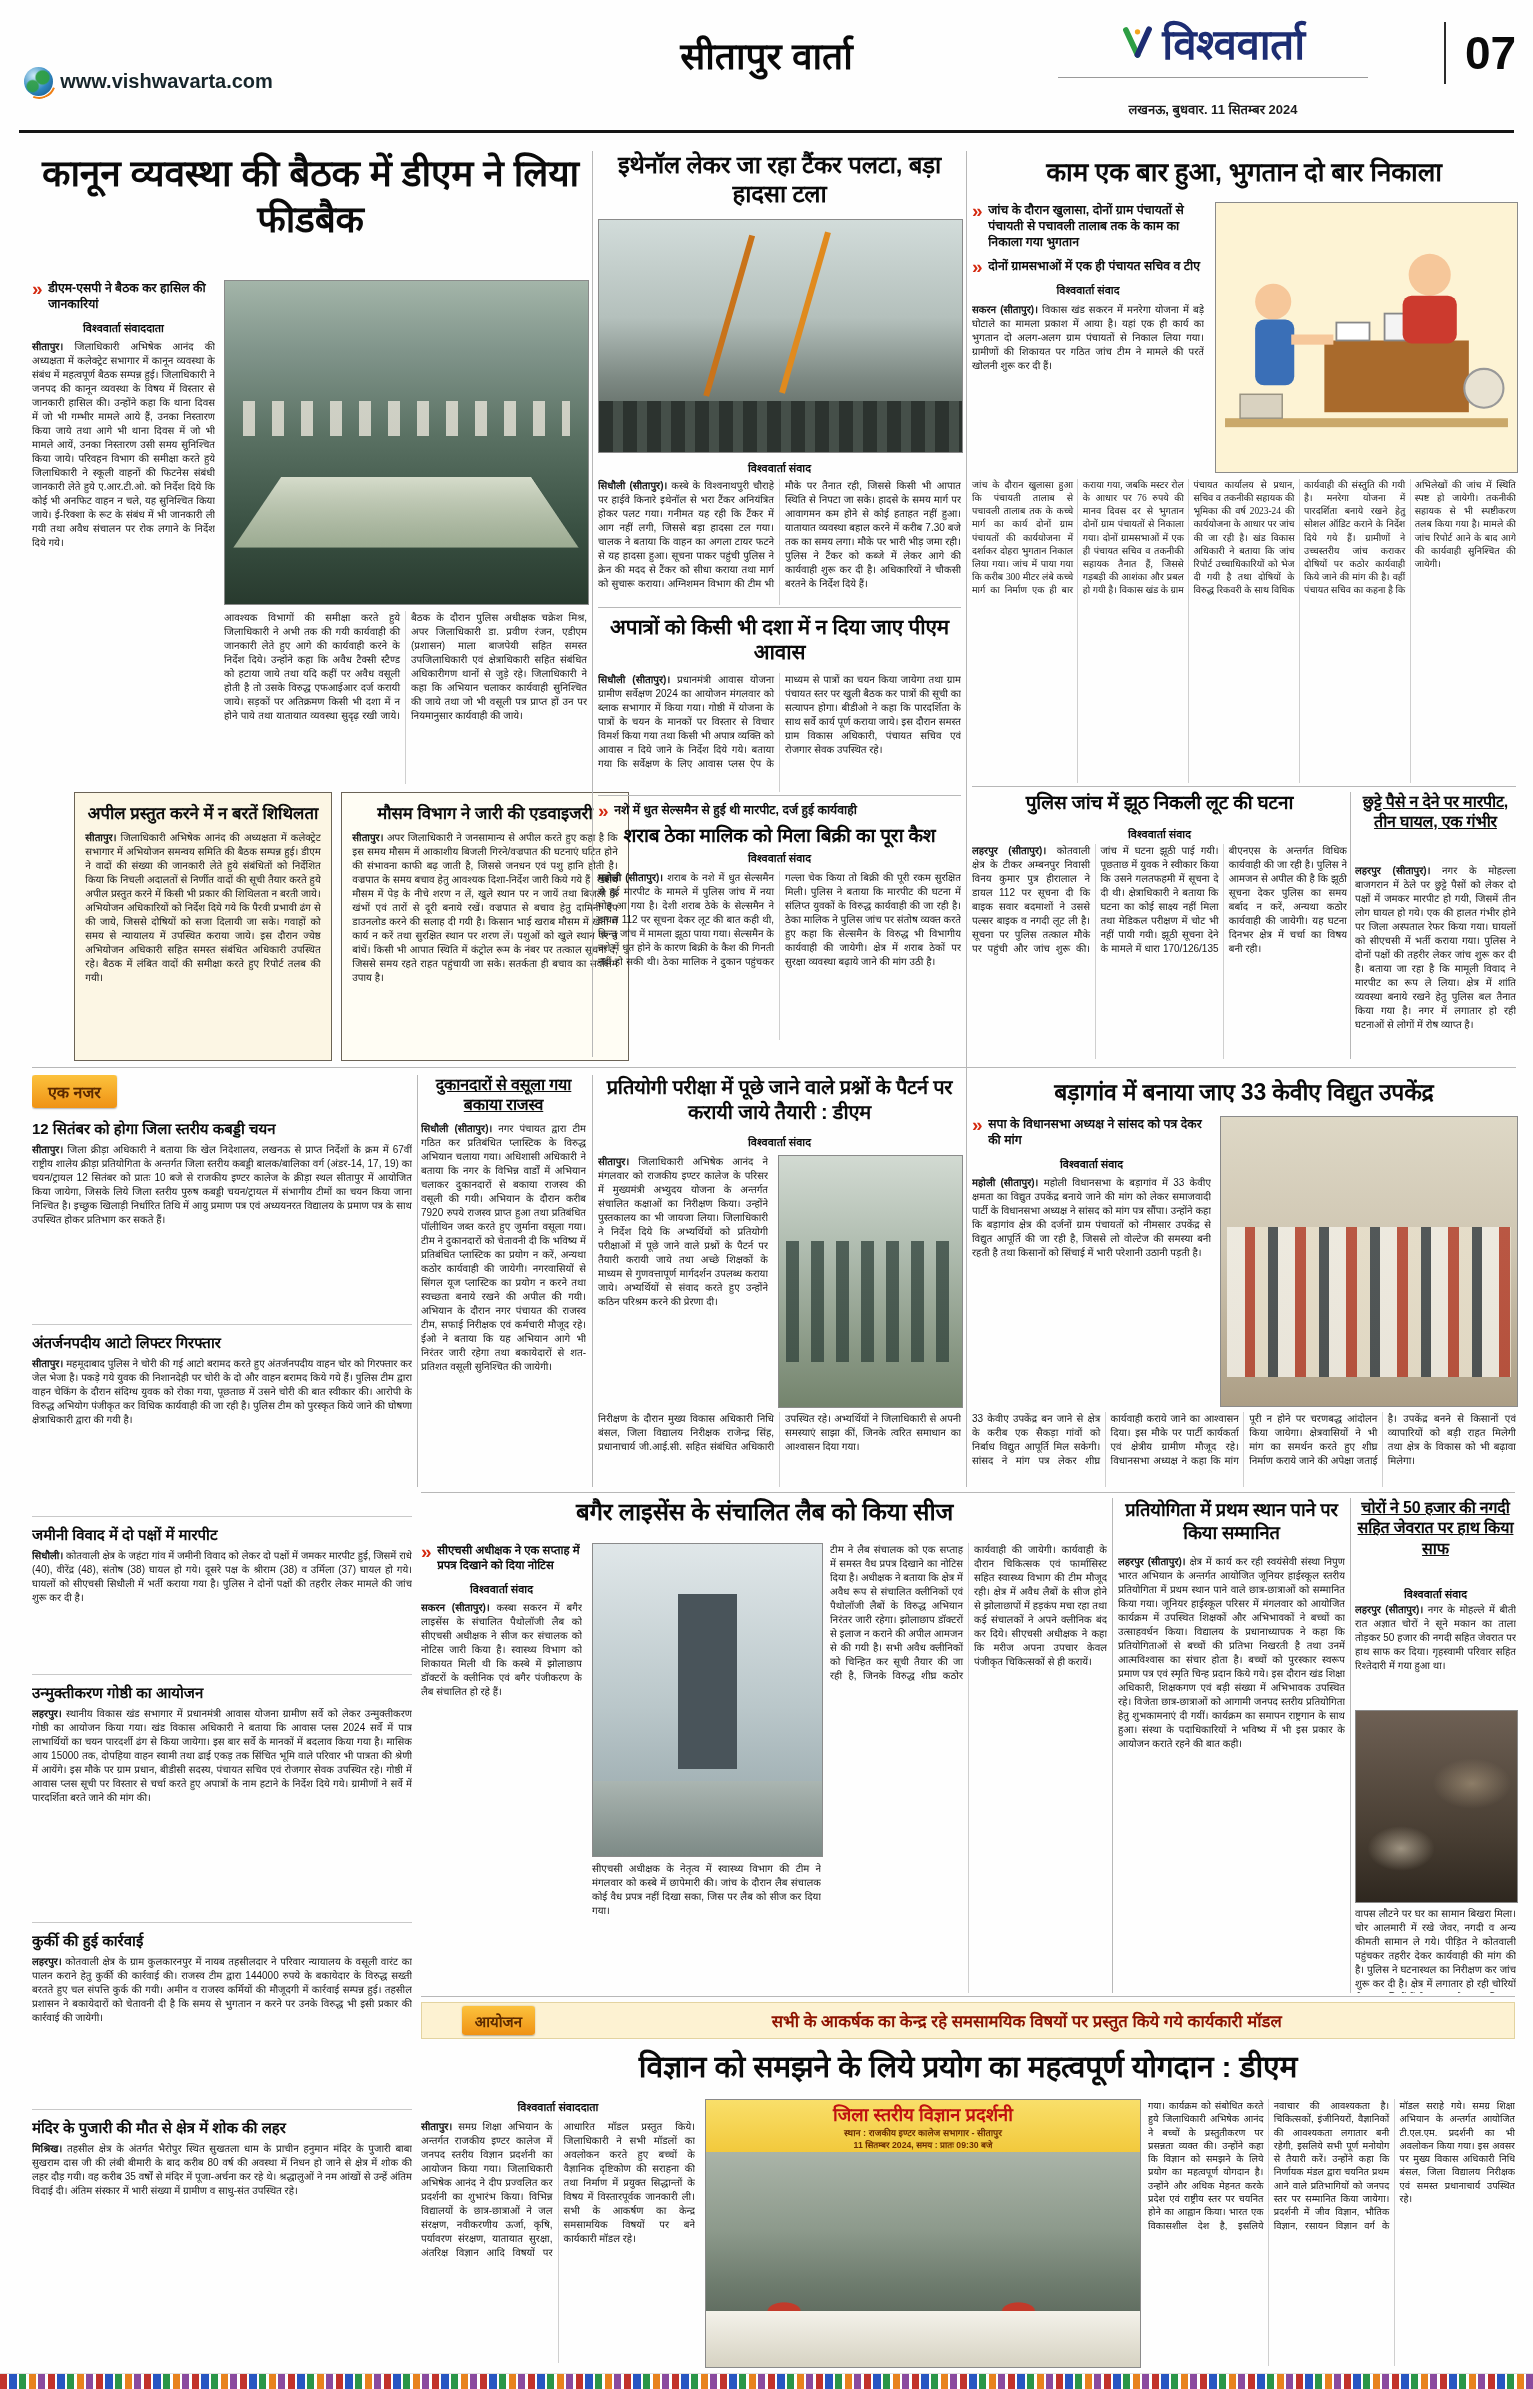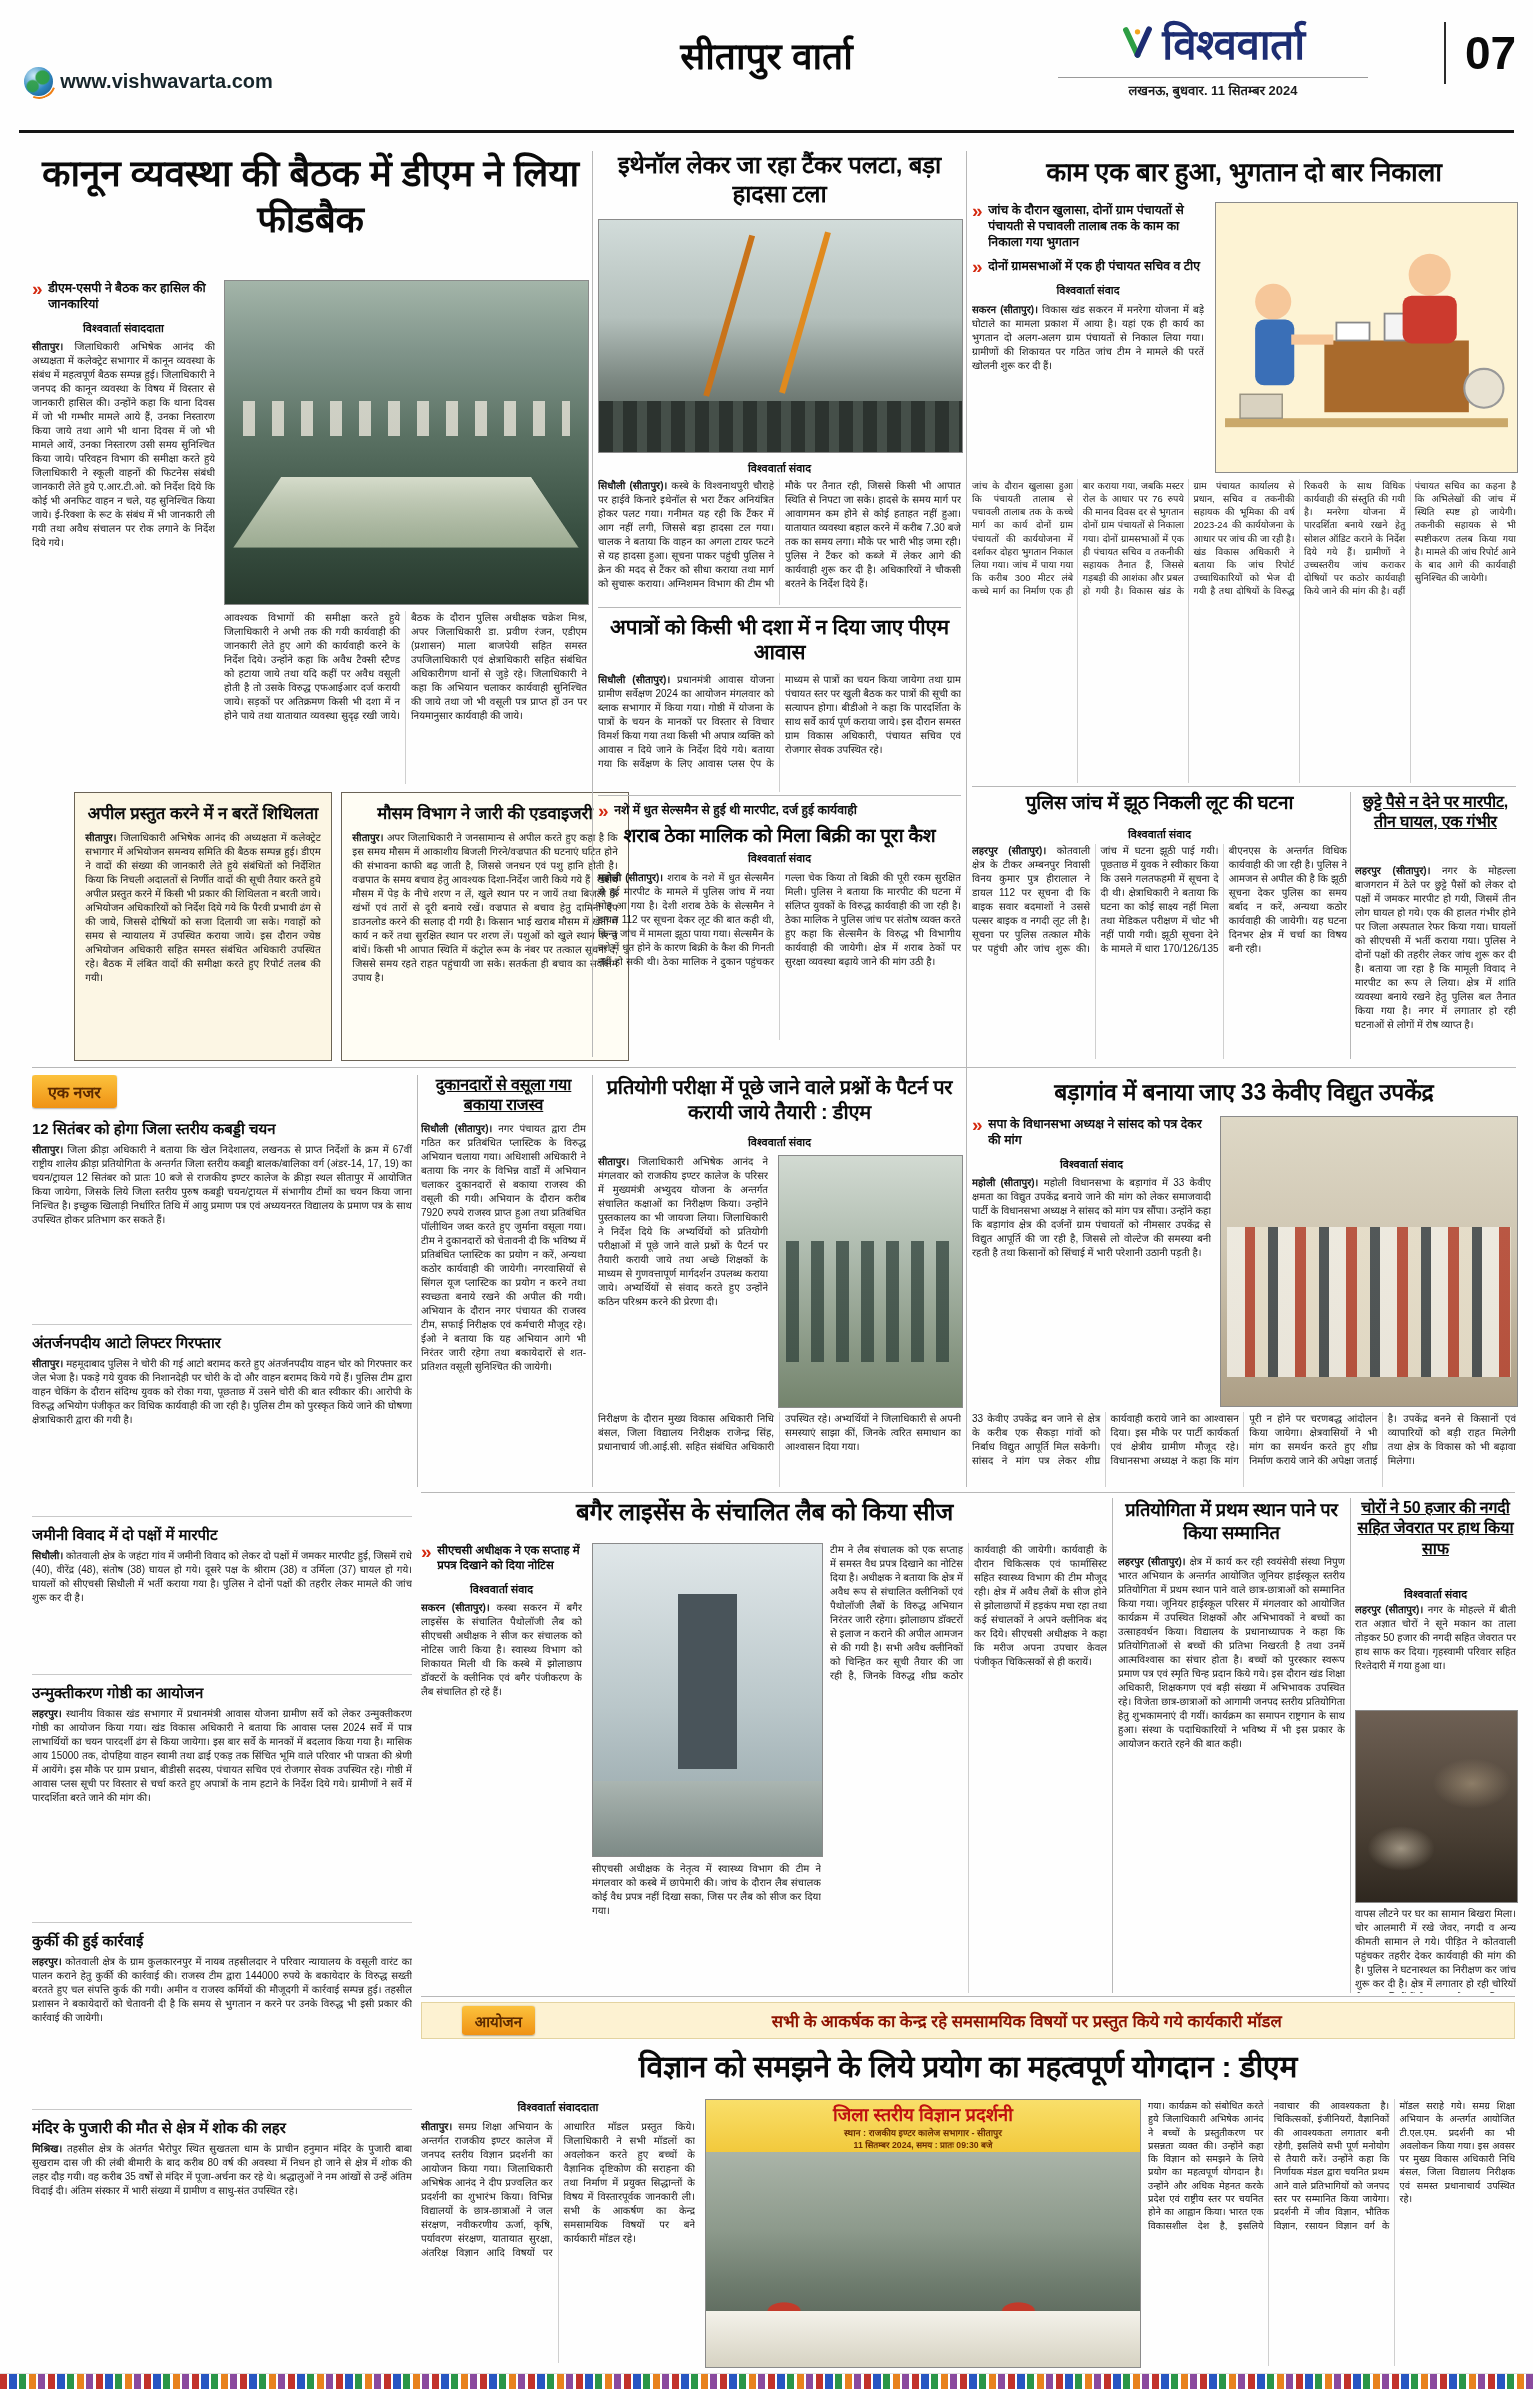--- a/index.html
+++ b/index.html
@@ -12,40 +12,40 @@
   .hl-lg{font-size:24px;line-height:1.2;}
   .hl-md{font-size:20.7px;line-height:1.22;}
   .hl-m2{font-size:19px;line-height:1.22;}
   .hl-sm{font-size:16px;line-height:1.28;text-decoration:underline;}
   .body{font-size:10px;line-height:1.4;text-align:justify;margin:0;color:#161616;}
   .body b{font-weight:800;}
   .small{font-size:9.4px;}
   .cols2{column-count:2;column-gap:11px;column-rule:0.8px solid #cfcfcf;}
   .cols3{column-count:3;column-gap:10.3px;column-rule:0.8px solid #cfcfcf;}
   .cols4{column-count:4;column-gap:10.3px;column-rule:0.8px solid #cfcfcf;}
-  .cols5{column-count:5;column-gap:9.5px;column-rule:0.8px solid #cfcfcf;}
+  .cols5{column-count:5;column-gap:9.5px;column-rule:0.8px solid #cfcfcf;font-family:Liberation Serif, serif;}
   .byline{font-size:11px;font-weight:800;text-align:center;margin:1.6px 0 5.6px;color:#101010;}
   .bullet{display:flex;gap:5.6px;font-size:12.3px;font-weight:800;line-height:1.32;margin:0 0 7.2px;color:#101010;text-align:left;}
   .bq{color:#d42a10;font-size:19px;line-height:.9;font-weight:800;}
   .clip{overflow:hidden;}
   
   .site{display:flex;align-items:center;gap:7.2px;}
   .globe{width:29px;height:29px;border-radius:50%;position:relative;flex:0 0 auto;
     background:
       radial-gradient(circle at 64% 36%, rgba(46,158,68,.95) 0 24%, transparent 30%),
       radial-gradient(circle at 30% 66%, rgba(46,158,68,.9) 0 19%, transparent 25%),
       radial-gradient(circle at 34% 30%, #cdeaf7, #2e86c1 55%, #16527e);}
   .globe::after{content:"";position:absolute;inset:-2.4px;border:2.4px solid transparent;
       border-bottom-color:#f07f13;border-radius:50%;transform:rotate(-24deg);}
   .site-url{font-size:20px;font-weight:800;color:#17262b;}
   .page-title{font-size:37px;font-weight:800;color:#090909;margin:0;white-space:nowrap;}
   .brand-block{text-align:center;width:310px;}
   .brand-row{display:flex;align-items:center;justify-content:center;gap:8px;}
   .brand-name{font-size:42px;font-weight:800;color:#1d2d73;letter-spacing:-0.4px;}
-  .issue-line{margin-top:5.6px;border-top:0.8px solid #9a9a9a;padding-top:3px;font-size:13px;color:#1d1d1d;font-weight:700;}
+  .issue-line{margin-top:5.6px;border-top:0.8px solid #9a9a9a;padding-top:22px;font-size:13px;color:#1d1d1d;font-weight:700;}
   .pagenum{font-size:46px;font-weight:800;color:#0a0a0a;border-left:2.4px solid #2c2c2c;padding:8px 0 8px 19px;line-height:1;}
   .masthead-rule{background:#151515;}
   
   .box{border:1.2px solid #6b6356;background:#fcf6e4;padding:9.5px 10.3px;overflow:hidden;margin-left:42px;}
   .box h3{font-size:16.7px;text-align:center;font-weight:800;margin:0 0 7.2px;line-height:1.3;color:#0d0d0d;}
   .tab{display:inline-block;background:linear-gradient(180deg,#fcc23d,#ef9214);color:#5c2a00;font-size:16px;
        font-weight:800;padding:5.6px 16px;border-radius:3.2px;box-shadow:0 0.8px 1.6px rgba(0,0,0,.3);}
   .nj{border-bottom:0.8px solid #c8c8c8;margin-bottom:8px;overflow:hidden;}
   .nj h3{font-size:15px;font-weight:800;margin:0 0 4px;color:#0e0e0e;line-height:1.3;}
   .banner{display:flex;align-items:center;gap:14.3px;background:#fdf2d2;border:0.8px solid #e3d3a0;padding:0 9.5px;}

